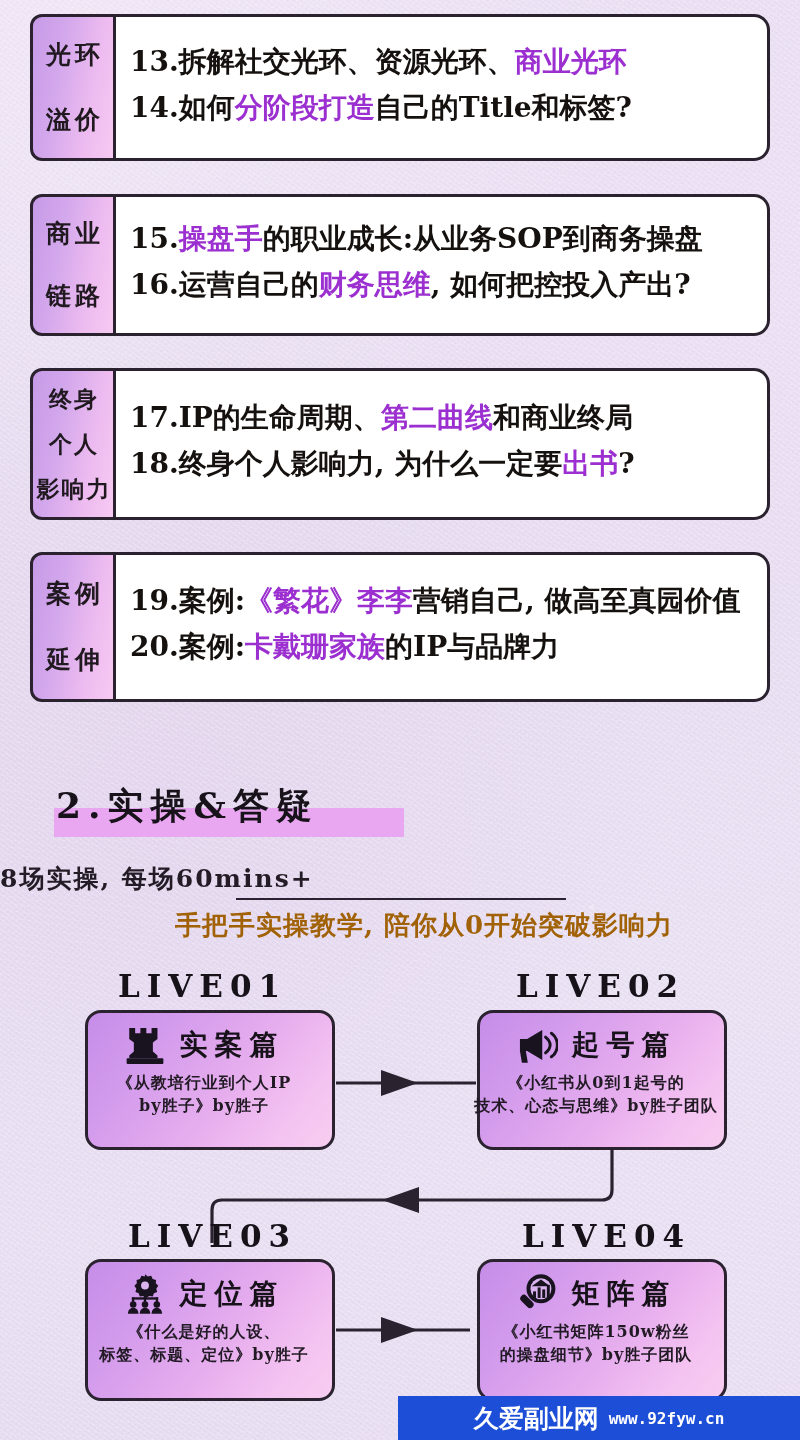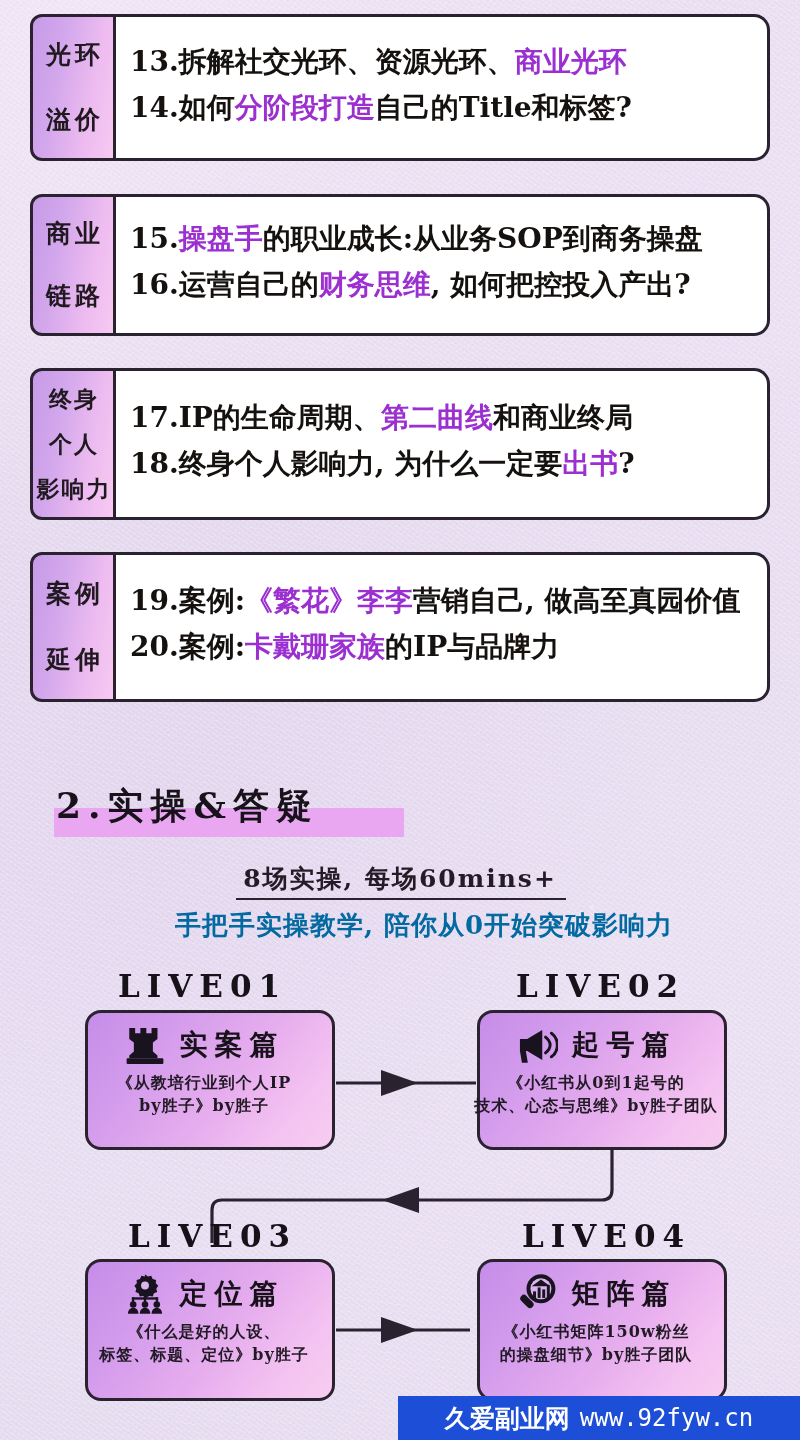--- a/index.html
+++ b/index.html
@@ -85,29 +85,29 @@
     background:#e9a6f1;z-index:0;border-radius:1px;
   }
   #sec2 .txt{
     position:relative;z-index:1;
     font-family:"DejaVu Serif","Liberation Serif",serif;
     font-weight:bold;font-size:36px;letter-spacing:7px;color:#18121a;
     white-space:nowrap;
   }
 
   #sub1{
-    position:absolute;left:0;right:0;top:862px;text-align:center;
+    position:absolute;left:0;right:0;top:862px;text-align:left;
     font-family:"DejaVu Serif","Liberation Serif",serif;
     font-weight:bold;font-size:25px;letter-spacing:2px;color:#231c26;
   }
   #subrule{position:absolute;left:236px;top:898px;width:330px;height:2px;background:#2a2230;}
   #sub2{
     position:absolute;left:0;right:0;top:908px;text-align:center;
     font-family:"DejaVu Serif","Liberation Serif",serif;
-    font-weight:bold;font-size:26px;letter-spacing:1px;color:#0369a1;padding-left:48px;
+    font-weight:bold;font-size:26px;letter-spacing:1px;color:#a16207;padding-left:48px;
   }
 
   
   #flow{position:absolute;left:0;top:0;width:800px;height:1440px;}
   #wires{position:absolute;left:0;top:0;}
 
   .livelabel{
     position:absolute;
     font-family:"DejaVu Serif","Liberation Serif",serif;
     font-weight:bold;font-size:31px;letter-spacing:7px;color:#17121a;
@@ -139,21 +139,21 @@
 
   
   #wm{
     position:absolute;left:398px;top:1396px;width:402px;height:44px;
     background:#1d4ed8;z-index:9;
     display:flex;align-items:center;justify-content:center;gap:10px;
   }
   #wm .cn{font-family:"DejaVu Sans","Liberation Sans",sans-serif;
     font-weight:bold;font-size:25px;color:#fff;letter-spacing:0px;}
   #wm .url{font-family:"DejaVu Sans Mono","Liberation Mono",monospace;
-    font-weight:normal;font-size:24px;color:#fff;letter-spacing:0px;}
+    font-weight:bold;font-size:16px;color:#fff;letter-spacing:0px;}
 </style>
 </head>
 <body>
 
 <div id="bg">
   <div class="l1"></div>
     <div class="l2"></div>
     <div class="l3"></div>
 </div>
 

